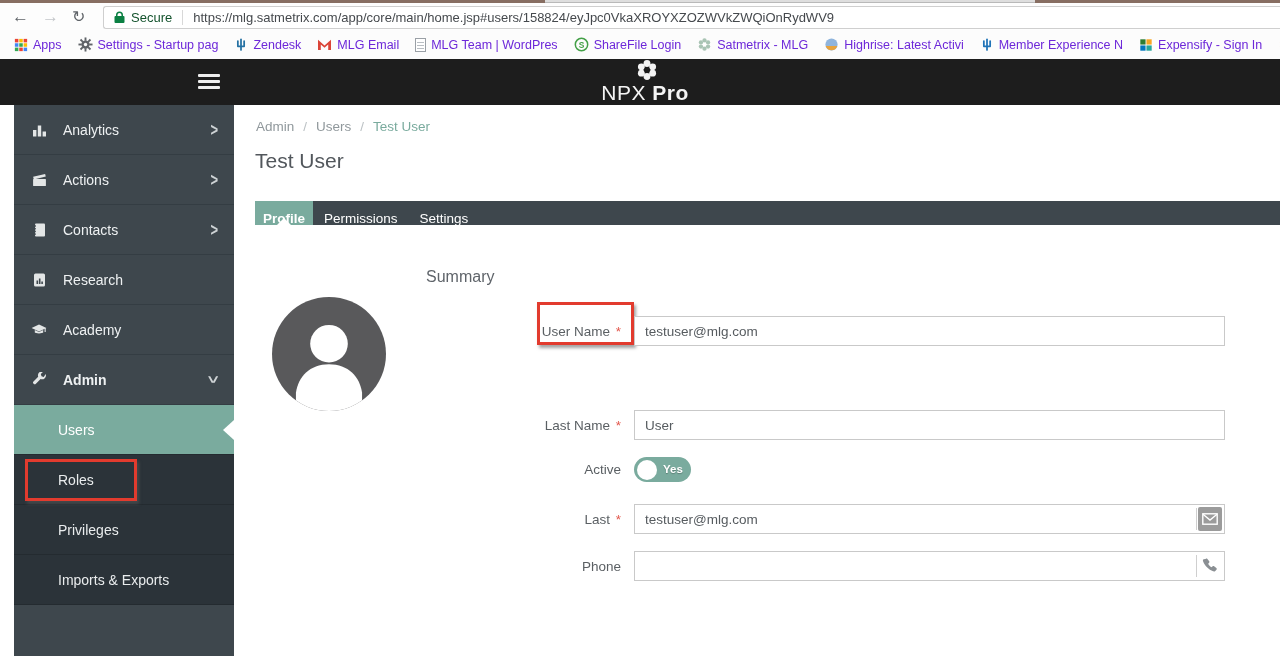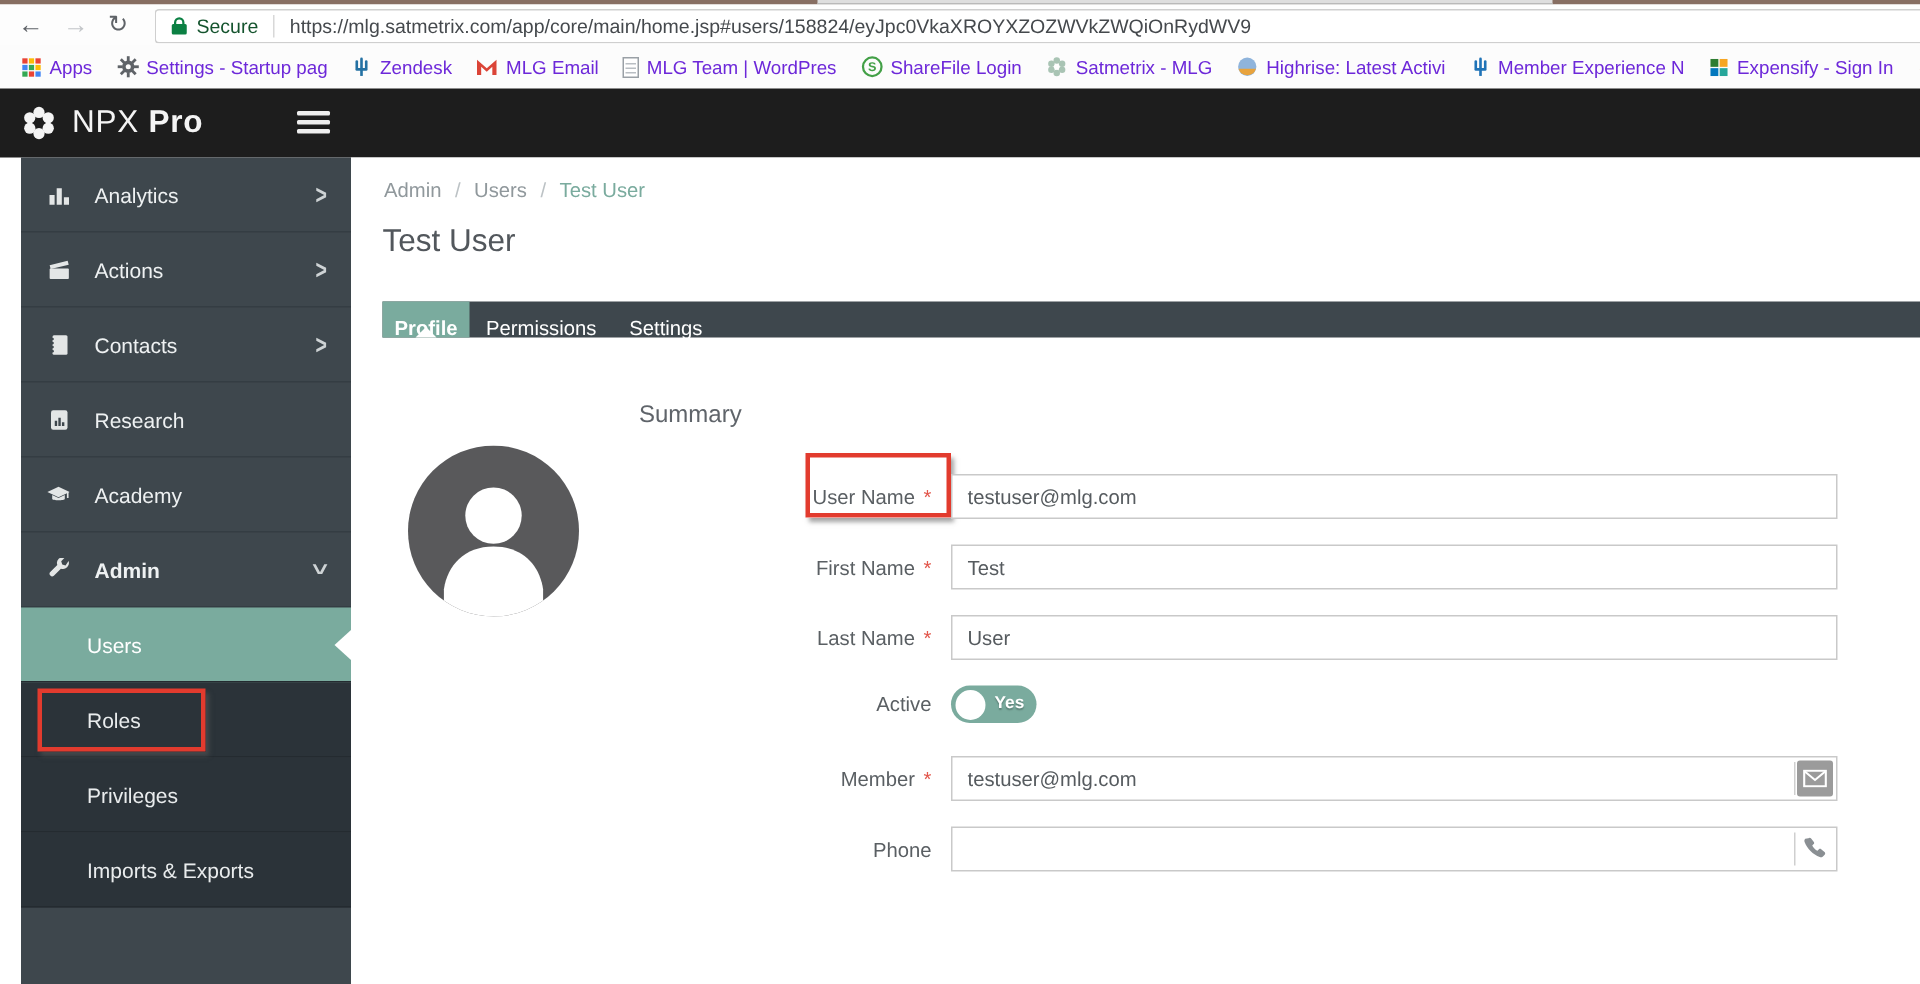--- a/index.html
+++ b/index.html
@@ -20,21 +20,21 @@
   .url-sep { width:1px; height:15px; background:#d8d8d8; margin:0 10px; }
   .url-txt { font-size:13px; color:#45494d; white-space:nowrap; overflow:hidden; }
 
   .bookmarks { position:absolute; top:30px; left:0; width:1280px; height:29px; background:#fcfcfc; display:flex; align-items:center; padding-left:6px; overflow:hidden; }
   .bm { display:inline-flex; align-items:center; gap:5px; padding:0 8px; font-size:12.5px; color:#6d28d9; white-space:nowrap; cursor:pointer; flex:none; }
   .bm svg { flex:none; }
   .doc-ic { width:11px; height:14px; border:1px solid #9aa0a6; background:#fff; position:relative; }
   .doc-ic:before { content:""; position:absolute; left:1px; top:3px; width:7px; height:1px; background:#b9bec3; box-shadow:0 3px 0 #b9bec3, 0 6px 0 #b9bec3; }
 
   
-  .appheader { position:absolute; top:59px; left:0; width:1280px; height:46px; background:#1d1d1d; display:flex; align-items:center; }
+  .appheader { position:absolute; top:59px; left:0; width:1280px; height:46px; background:#1d1d1d; display:flex; align-items:center;flex-direction:column; }
   .brand { color:#f4f4f4; font-size:21px; letter-spacing:.5px; margin-left:10px; }
   .brand b { font-weight:700; }
   .logo-flower { margin-left:14px; }
   .hamburger { position:absolute; left:198px; top:15px; width:22px; cursor:pointer; }
   .hamburger i { display:block; width:22px; height:3px; background:#eee; margin-bottom:3px; border-radius:1px; }
 
   
   .bodyrow { position:absolute; top:105px; left:14px; width:1280px; height:551px; display:flex;border-radius:15px; }
   .sidebar { width:220px; flex:none; background:#3e474d; }
   .snav-item { height:50px; display:flex; align-items:center; padding-left:15px; border-bottom:1px solid #343d43; color:#eef1f2; font-size:14px; cursor:pointer; position:relative; }
@@ -369,37 +369,33 @@
         <g clip-path="url(#avclip)" fill="#fff">
           <circle cx="50" cy="41" r="16.5"></circle>
           <path d="M50 59c-17 0-27 11-29 25v16h58V84c-2-14-12-25-29-25z"></path>
         </g>
       </svg>
 
       <div class="frow" style="top:211px">
         <span class="flabel"><span>User Name</span> <span class="req">*</span></span>
         <span class="fwrap"><input class="noicon" type="text" value="testuser@mlg.com" style=""></span>
       </div>
-      <div class="frow" style="top:258px">
-        <span class="flabel"><span>First Name</span> <span class="req">*</span></span>
-        <span class="fwrap"><input class="noicon" type="text" value="Test" style=""></span>
-      </div>
       <div class="frow" style="top:305px">
         <span class="flabel"><span>Last Name</span> <span class="req">*</span></span>
         <span class="fwrap"><input class="noicon" type="text" value="User" style=""></span>
       </div>
       <div class="frow" style="top:352px;height:25px">
         <span class="flabel"><span>Active</span></span>
         <span class="toggle">
           <span class="knob"></span>
           <span class="tlabel">Yes</span>
         </span>
       </div>
       <div class="frow" style="top:399px">
-        <span class="flabel"><span>Member</span> <span class="req">*</span></span>
+        <span class="flabel"><span>Last</span> <span class="req">*</span></span>
         <span class="fwrap">
           <input type="text" value="testuser@mlg.com" style="">
           <span class="fieldsep"></span>
           <span class="mailbtn">
             <svg width="16" height="12" viewBox="0 0 16 12">
                 <rect x="0.8" y="0.8" width="14.4" height="10.4" fill="none" stroke="#fff" stroke-width="1.4"></rect>
                 <path d="M1 1.2 8 7l7-5.8" fill="none" stroke="#fff" stroke-width="1.4"></path>
               </svg>
           </span>
         </span>

